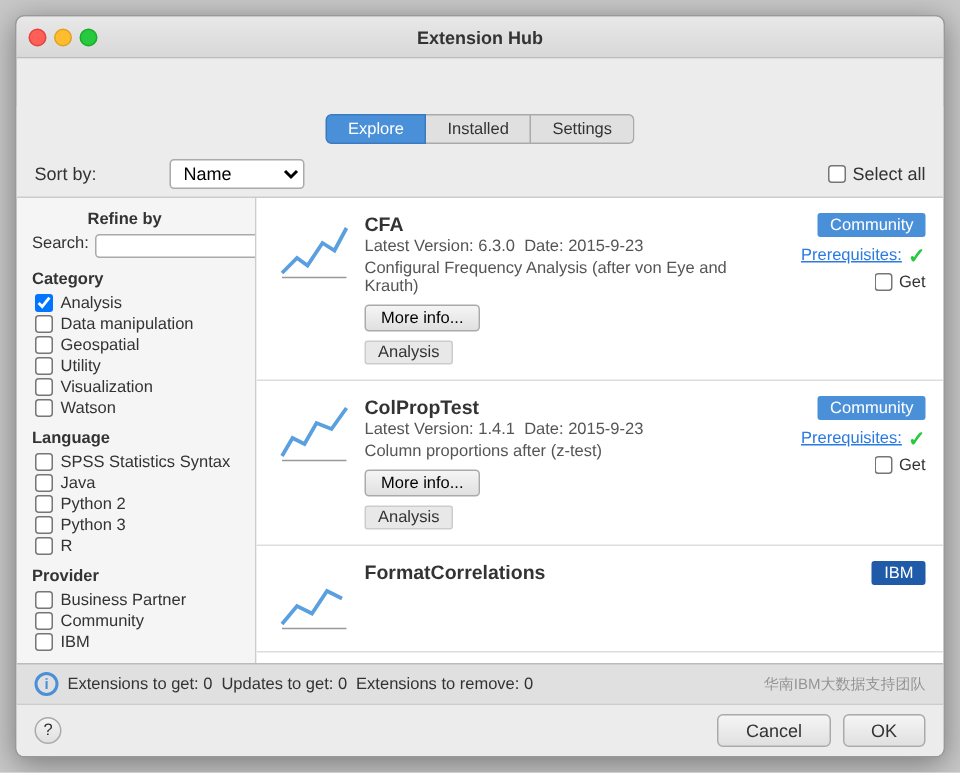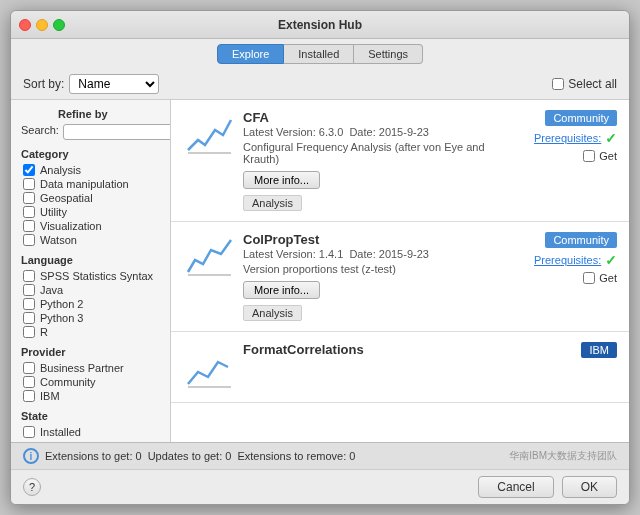--- a/index.html
+++ b/index.html
@@ -54,20 +54,21 @@
       font-weight: 600;
       color: #333;
     }
     .tab-bar {
       display: flex;
       justify-content: center;
       align-items: center;
       gap: 0;
       padding: 5px 0 5px;
       background: #ececec;
+      margin-top: 32px;
     }
     .tab-btn {
       padding: 3px 14px;
       font-size: 11px;
       border: 1px solid #aaa;
       background: #e0e0e0;
       cursor: pointer;
       color: #333;
     }
     .tab-btn.active {
@@ -77,20 +78,21 @@
     }
     .tab-btn:first-child { border-radius: 4px 0 0 4px; }
     .tab-btn:last-child  { border-radius: 0 4px 4px 0; }
     .tab-btn:not(:first-child) { border-left: none; }
     .toolbar {
       display: flex;
       align-items: center;
       padding: 5px 12px;
       background: #ececec;
       border-bottom: 1px solid #ccc;
+      gap: 44px;
     }
     .sort-label {
       font-size: 12px;
       color: #333;
       margin-right: 5px;
     }
     .sort-select {
       font-size: 12px;
       padding: 1px 4px;
       border: 1px solid #aaa;
@@ -449,21 +451,21 @@
             <svg viewBox="0 0 50 50">
               <polyline points="5,40 12,28 20,32 28,18 38,22 48,8" fill="none" stroke="#5a9fe0" stroke-width="2.5"></polyline>
               <line x1="5" y1="43" x2="48" y2="43" stroke="#999" stroke-width="1"></line>
             </svg>
           </div>
           <div class="ext-info">
             <div class="ext-name">ColPropTest</div>
             <div class="ext-meta">
               <span>Latest Version: 1.4.1</span>&nbsp;&nbsp;<span>Date: 2015-9-23</span>
             </div>
-            <div class="ext-desc">Version proportions test (z-test)</div>
+            <div class="ext-desc">Column proportions after (z-test)</div>
             <button class="more-info-btn">More info...</button>
             <div><span class="ext-tag">Analysis</span></div>
           </div>
           <div class="ext-right">
             <span class="community-badge">Community</span>
             <div style="display:flex;align-items:center;gap:4px;">
               <span class="prereq-link">Prerequisites:</span>
               <span class="prereq-check">✓</span>
             </div>
             <div class="get-row">

